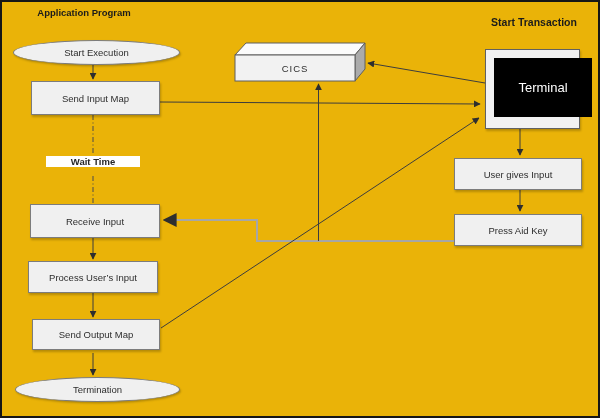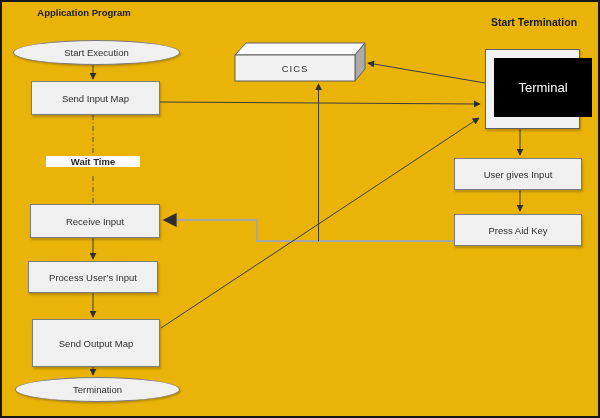--- a/index.html
+++ b/index.html
@@ -18,21 +18,21 @@
     position:absolute;display:flex;align-items:center;justify-content:center;
     background:#f0f0f0;border:1px solid #7c7c7c;box-sizing:border-box;
     font-size:9.5px;color:#2d2d2d;box-shadow:1px 1.5px 2px rgba(0,0,0,0.22);
     z-index:10;text-align:center;
   }
   .ellipse{border-radius:50%;}
   .n-start{left:13px;top:40px;width:167px;height:25px;}
   .n-sim{left:31px;top:81px;width:129px;height:34px;}
   .n-ri{left:30px;top:204px;width:130px;height:34px;}
   .n-pui{left:28px;top:261px;width:130px;height:32px;}
-  .n-som{left:32px;top:319px;width:128px;height:48px;}
+  .n-som{left:32px;top:319px;width:128px;height:31px;}
   .n-term{left:15px;top:377px;width:165px;height:25px;}
   .n-ugi{left:454px;top:158px;width:128px;height:32px;}
   .n-pak{left:454px;top:214px;width:128px;height:32px;}
   .cics-label{
     position:absolute;left:235px;top:55px;width:120px;height:26px;z-index:10;
     display:flex;align-items:center;justify-content:center;
     font-size:9.5px;color:#2d2d2d;letter-spacing:1px;text-align:center;
   }
   .terminal{
     position:absolute;left:485px;top:49px;width:95px;height:80px;
@@ -83,21 +83,21 @@
     <line x1="161" y1="328" x2="479" y2="118" stroke="#3d3d3d" stroke-width="1" marker-end="url(#arw)"></line>
 
     <line x1="93" y1="238" x2="93" y2="259" stroke="#3d3d3d" stroke-width="1" marker-end="url(#arw)"></line>
 
     <line x1="93" y1="293" x2="93" y2="317" stroke="#3d3d3d" stroke-width="1" marker-end="url(#arw)"></line>
 
     <line x1="93" y1="353" x2="93" y2="375" stroke="#3d3d3d" stroke-width="1" marker-end="url(#arw)"></line>
   </svg>
 
   <div class="title title-left">Application Program</div>
-  <div class="title title-right">Start Termination</div>
+  <div class="title title-right">Start Transaction</div>
 
   <div class="node n-sim">
     <span>Send Input Map</span>
   </div>
 
   <div class="node ellipse n-start">
     <span>Start Execution</span>
   </div>
 
   <div class="wait-label">Wait Time</div>

